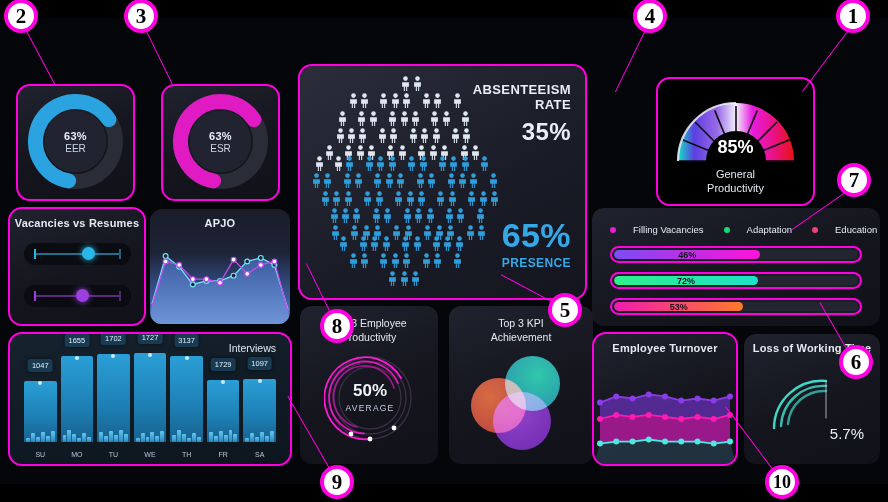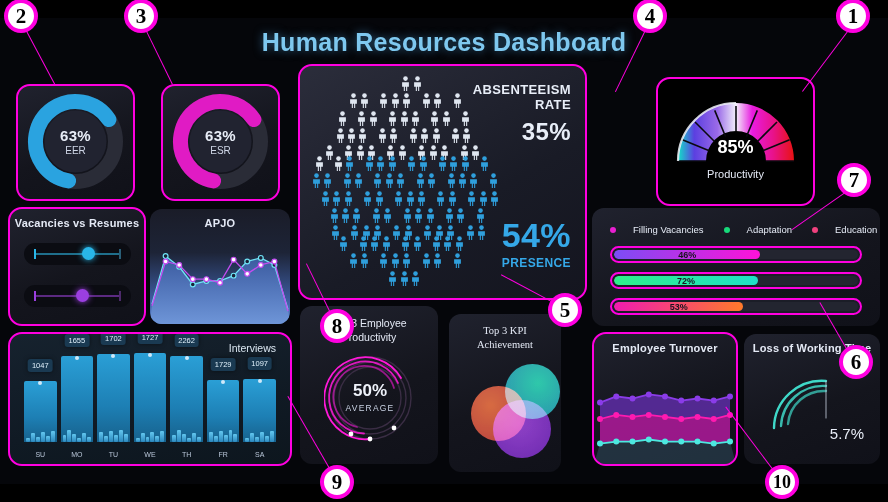--- a/index.html
+++ b/index.html
@@ -37,21 +37,21 @@
     letter-spacing:.2px;
   }
   .hl { outline: 2px solid #ff00e0; outline-offset: 0px; }
 
   
   .donut-wrap { position:absolute; }
   .donut-center {
     position:absolute; inset:0; display:flex; flex-direction:column;
     align-items:center; justify-content:center; color:#e8edf7;
   }
-  .donut-center .v { font-size:15px; font-weight:600; letter-spacing:.3px;}
+  .donut-center .v { font-size:11px; font-weight:600; letter-spacing:.3px;}
   .donut-center .l { font-size:10px; color:#cfd6e6; margin-top:1px; }
 
   
   .pict { position:absolute; }
   .pfig { position:absolute; width:9px; height:15px; }
 
   .abs-lab {
     position:absolute; right:14px; color:#e8eef8; text-align:right;
     font-weight:bold; letter-spacing:.4px;
   }
@@ -114,21 +114,20 @@
   }
   .badge.n10 { font-size:18px; }
 </style>
 </head>
 <body>
 
 <div id="root">
 
   <div id="dash">
 
-    <div class="title">Human Resources Dashboard</div>
 
     <div class="card hl" style="left:18px; top:68px; width:115px; height:113px;">
       <div class="donut-wrap" style="left:8px; top:6px; width:99px; height:99px;">
         <svg width="99" height="99" viewBox="0 0 99 99">
           <circle cx="49.5" cy="49.5" r="40" fill="none" stroke="#2a2c37" stroke-width="15"></circle>
           <circle cx="49.5" cy="49.5" r="40" fill="none" stroke="#2aa3e0" stroke-width="15" stroke-linecap="round" stroke-dasharray="158 251" transform="rotate(100 49.5 49.5)"></circle>
           <circle cx="49.5" cy="49.5" r="31" fill="#212330"></circle>
         </svg>
         <div class="donut-center">
           <div class="v">63%</div>
@@ -632,21 +631,21 @@
           <div class="pfig" style="left: 100.915px; top: 192.5px;"><svg width="9" height="15" viewBox="0 0 9 15">
               <circle cx="4.5" cy="2.6" r="2.3" fill="#2f9fdc"></circle>
               <path d="M1.1 6.2h6.8v4.6H6.2V15H5.1v-4.2H3.9V15H2.8v-4.2H1.1z" fill="#2f9fdc"></path>
             </svg></div>
         </div>
       <div class="abs-lab" style="top:16px; font-size:13px; line-height:15px;">
         <div>ABSENTEEISM</div>
         <div>RATE</div>
       </div>
       <div class="abs-lab" style="top:52px; font-size:24px;">35%</div>
-      <div class="abs-lab" style="top:150px; font-size:34px; color:#35a8e8;">54%</div>
+      <div class="abs-lab" style="top:150px; font-size:34px; color:#35a8e8;">65%</div>
       <div class="abs-lab" style="top:190px; font-size:12px; color:#35a8e8;">PRESENCE</div>
     </div>
 
     <div class="card hl" style="left:658px; top:61px; width:155px; height:125px; background:#000;">
       <div style="position:absolute; left:14px; top:10px;">
         <svg width="128" height="78" viewBox="0 0 128 78">
           <defs>
             <linearGradient id="pg" x1="0" y1="0" x2="1" y2="0">
               <stop offset="0%" stop-color="#12e0c8"></stop>
               <stop offset="14%" stop-color="#5b3fe0"></stop>
@@ -667,20 +666,21 @@
             <line x1="85.3" y1="21.4" x2="74.5" y2="47.5"></line>
             <line x1="105" y1="33" x2="85.5" y2="52.5"></line>
             <line x1="117.6" y1="50.7" x2="91.4" y2="61.5"></line>
             <line x1="122" y1="72" x2="94" y2="72"></line>
           </g>
           <path d="M6 72 A58 58 0 0 1 64 14" fill="none" stroke="#f2f4fb" stroke-width="2.2" opacity=".85"></path>
         </svg>
       </div>
       <div style="position:absolute; left:0; top:58px; width:100%; text-align:center; color:#fff; font-size:18px; font-weight:600;">85%</div>
       <div style="position:absolute; left:0; top:88px; width:100%; text-align:center; color:#e4e9f5; font-size:11px; line-height:14px;">
+        <div>General</div>
         <div>Productivity</div>
       </div>
     </div>
 
     <div class="card" style="left:592px; top:190px; width:288px; height:118px;">
       <div class="legend" id="legend" style="left:18px; top:16px;">
           <div class="it">
             <span class="dot" style="background:#e81fd0"></span>
             <span>Filling Vacancies</span>
           </div>
@@ -822,21 +822,21 @@
           <div class="bar" style="left: 160.286px; width: 32.5714px; height: 85.7779px;">
             <div class="spark">
               <i style="height: 7px;"></i>
               <i style="height: 12px;"></i>
               <i style="height: 8px;"></i>
               <i style="height: 4px;"></i>
               <i style="height: 9px;"></i>
               <i style="height: 5px;"></i>
             </div>
           </div>
-          <div class="blab" style="left: 176.571px; bottom: 116.778px;">2262</div>
+          <div class="blab" style="left: 176.571px; bottom: 116.778px;">3137</div>
           <div class="bpt" style="left: 176.571px; bottom: 103.778px;"></div>
           <div class="bax" style="left: 176.571px;">TH</div>
           <div class="bar" style="left: 196.857px; width: 32.5714px; height: 62.3779px;">
             <div class="spark">
               <i style="height: 10px;"></i>
               <i style="height: 6px;"></i>
               <i style="height: 11px;"></i>
               <i style="height: 7px;"></i>
               <i style="height: 12px;"></i>
               <i style="height: 8px;"></i>
@@ -880,21 +880,21 @@
           <circle cx="27" cy="84" r="2.4" fill="#fff"></circle>
           <circle cx="70" cy="78" r="2.4" fill="#fff"></circle>
         </svg>
         <div class="t3-center" style="top:-4px;">
           <div class="v">50%</div>
           <div class="l">AVERAGE</div>
         </div>
       </div>
     </div>
 
-    <div class="card" style="left:449px; top:296px; width:112px; height:158px;font-family:Liberation Serif, serif;">
+    <div class="card" style="left:449px; top:288px; width:144px; height:158px;">
       <div style="position:absolute; left:0; top:10px; width:100%; text-align:center; color:#e4e9f5; font-size:10.5px; line-height:14px;">
         <div>Top 3 KPI</div>
         <div>Achievement</div>
       </div>
       <div class="kc" style="left:56px; top:50px; width:55px; height:55px;
                   background:radial-gradient(circle at 60% 35%, #1fd8b0, #1a8fb8); opacity:.9;"></div>
       <div class="kc" style="left:22px; top:72px; width:55px; height:55px;
                   background:radial-gradient(circle at 35% 35%, #f06a2e, #c8342e); opacity:.88;"></div>
       <div class="kc" style="left:44px; top:86px; width:58px; height:58px;
                   background:radial-gradient(circle at 45% 40%, #a83df0, #7a1fd0); opacity:.8;"></div>

